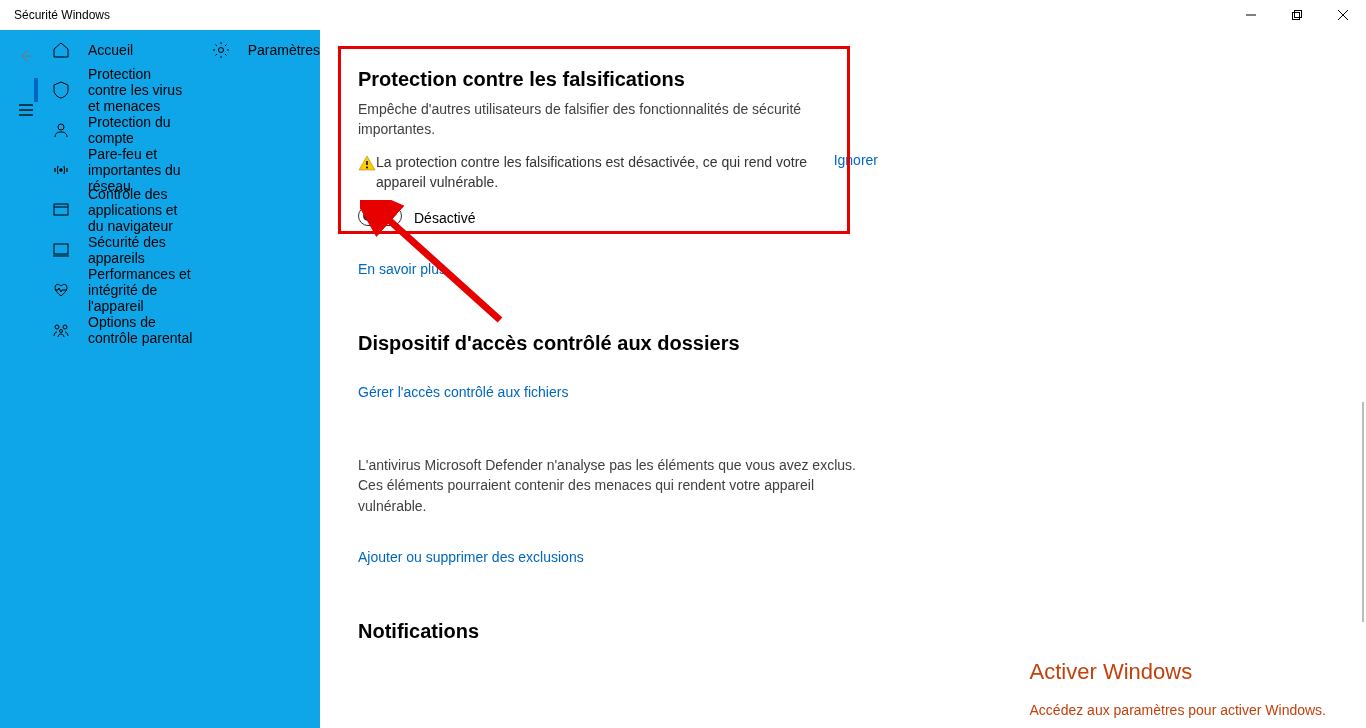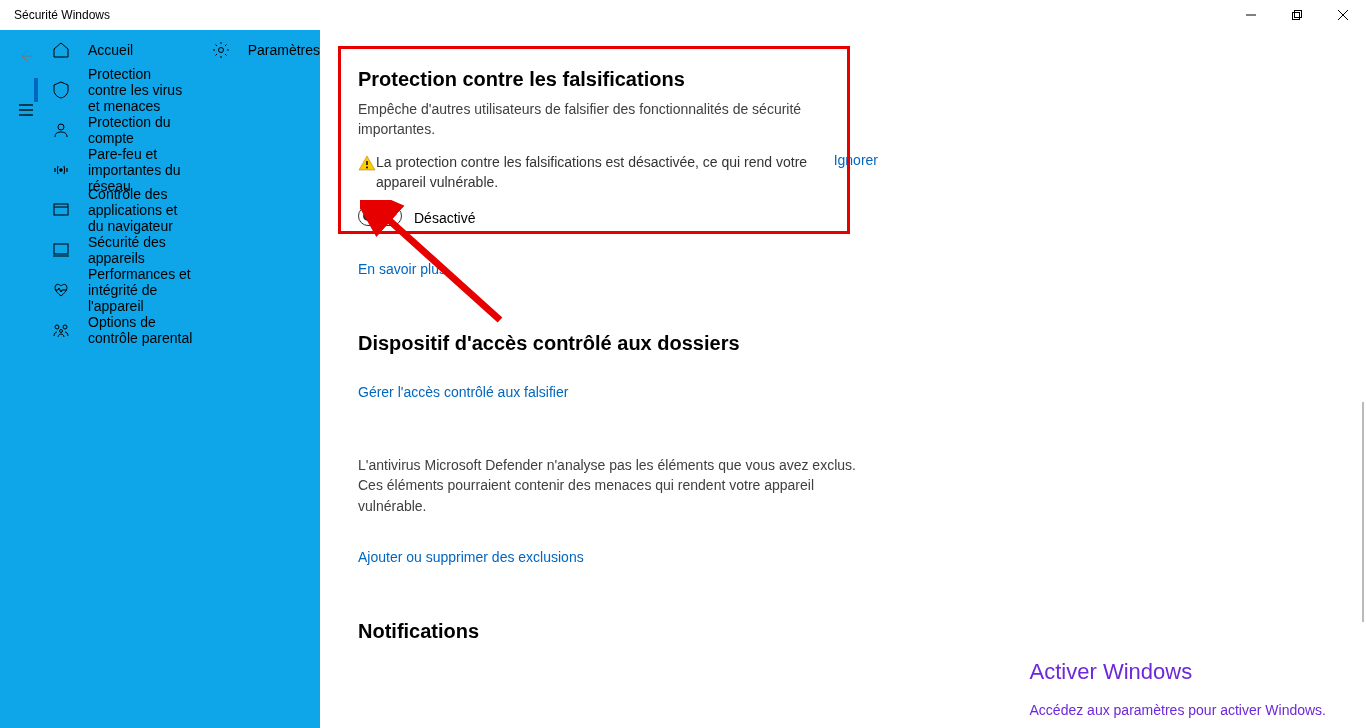--- a/index.html
+++ b/index.html
@@ -42,21 +42,21 @@
 .toggle .knob { width: 10px; height: 10px; background: #333; border-radius: 50%; position: absolute; top: 4px; left: 4px; }
 .toggle-label { font-size: 14px; }
 
 .link { color: #0067c0; font-size: 14px; display: inline-block; }
 .section-gap { height: 54px; }
 
 
 .redbox { position: absolute; border: 3px solid #e60000; pointer-events: none; }
 .arrow { position: absolute; pointer-events: none; }
 
-.watermark { position: absolute; right: 40px; bottom: 10px; color: #6d28d9; }
+.watermark { position: absolute; right: 40px; bottom: 10px; color: #c2410c; }
 .watermark .l1 { font-size: 22px; font-weight: 400; }
 .watermark .l2 { font-size: 14px; margin-top: 17px; }
 
 .scroll-indicator { position:absolute; right:2px; top:372px; width:2px; height:220px; background:#bbb; }
 </style>
 </head>
 <body>
 
 <div class="titlebar">
   <span class="caption">Sécurité Windows</span>
@@ -210,21 +210,21 @@
           </div>
         <span class="toggle-label">Désactivé</span>
       </div>
       <div style="height:34px;"></div>
       <a class="link">En savoir plus</a>
 
       <div class="section-gap"></div>
 
       <h2 class="sect">Dispositif d'accès contrôlé aux dossiers</h2>
       <div style="height:20px;"></div>
-      <a class="link">Gérer l'accès contrôlé aux falsifier</a>
+      <a class="link">Gérer l'accès contrôlé aux fichiers</a>
 
       <div class="section-gap"></div>
 
       <p class="desc">L'antivirus Microsoft Defender n'analyse pas les éléments que vous avez exclus. Ces éléments pourraient contenir des menaces qui rendent votre appareil vulnérable.</p>
       <div style="height:20px;"></div>
       <a class="link">Ajouter ou supprimer des exclusions</a>
 
       <div class="section-gap"></div>
 
       <h2 class="sect">Notifications</h2>

